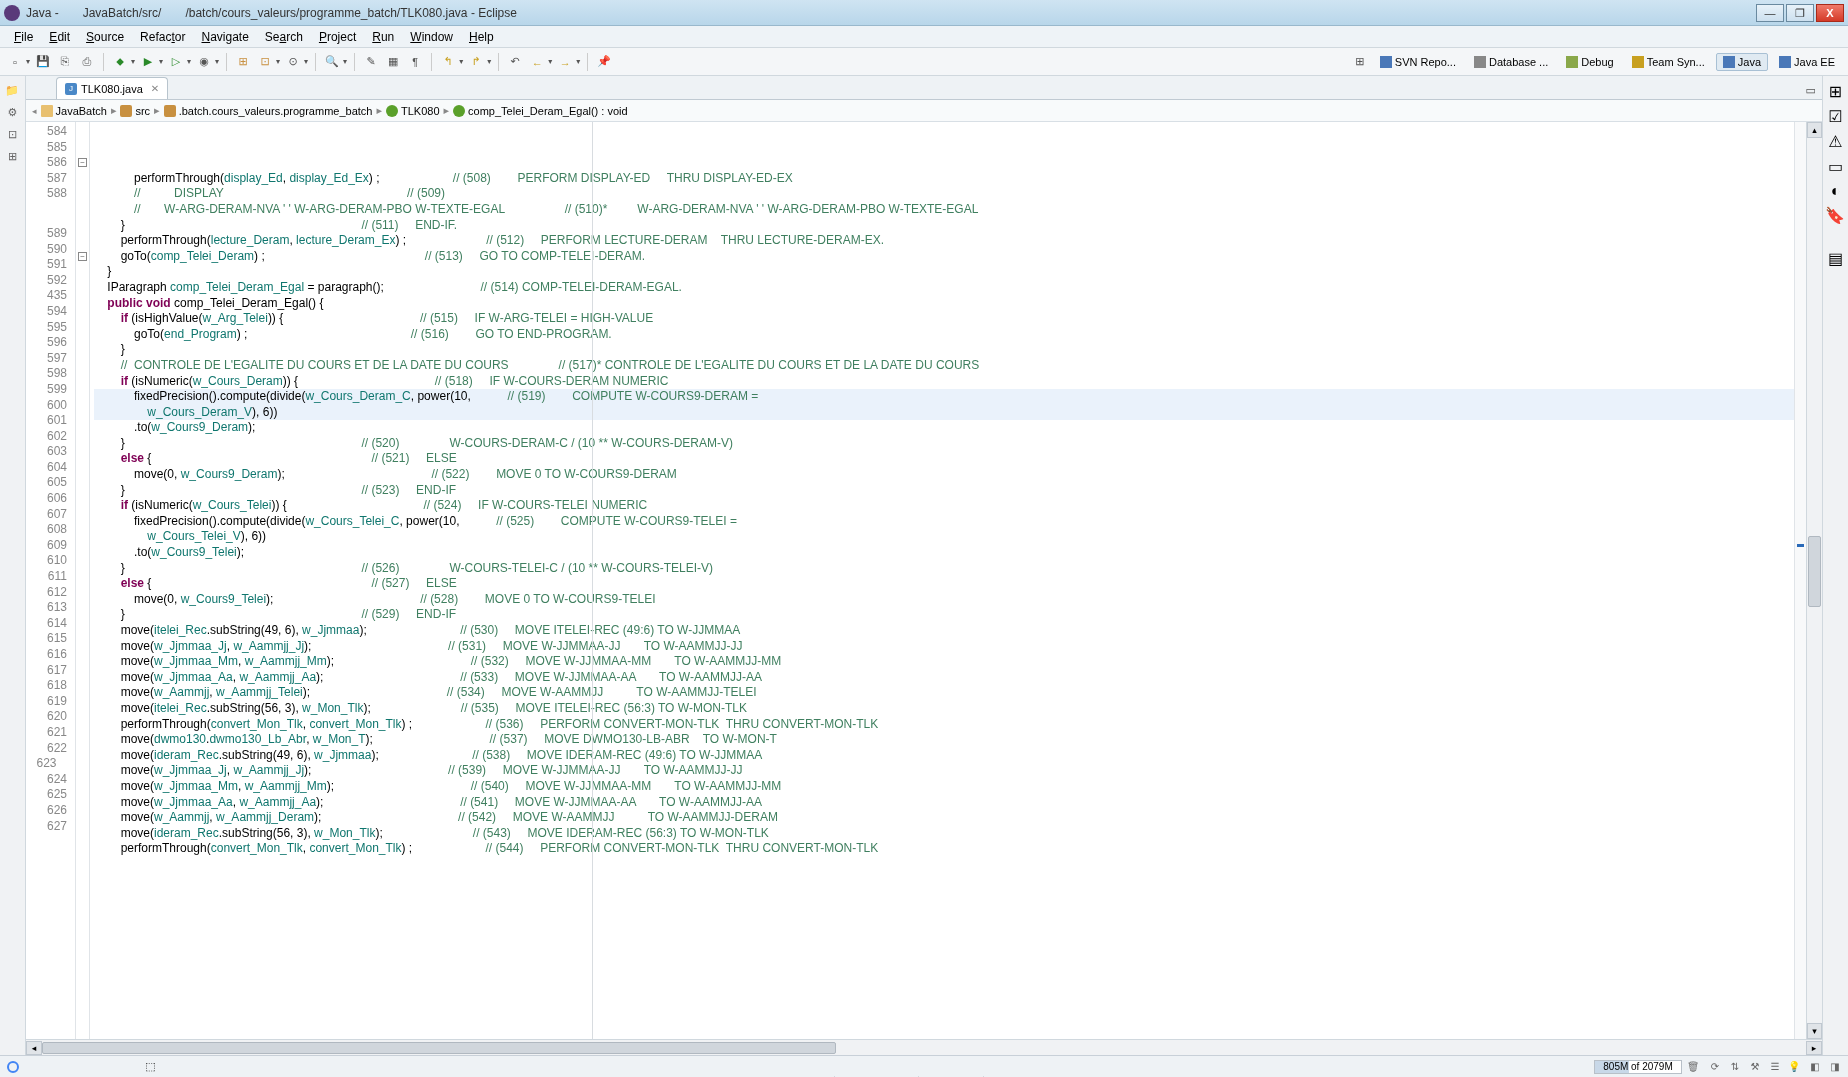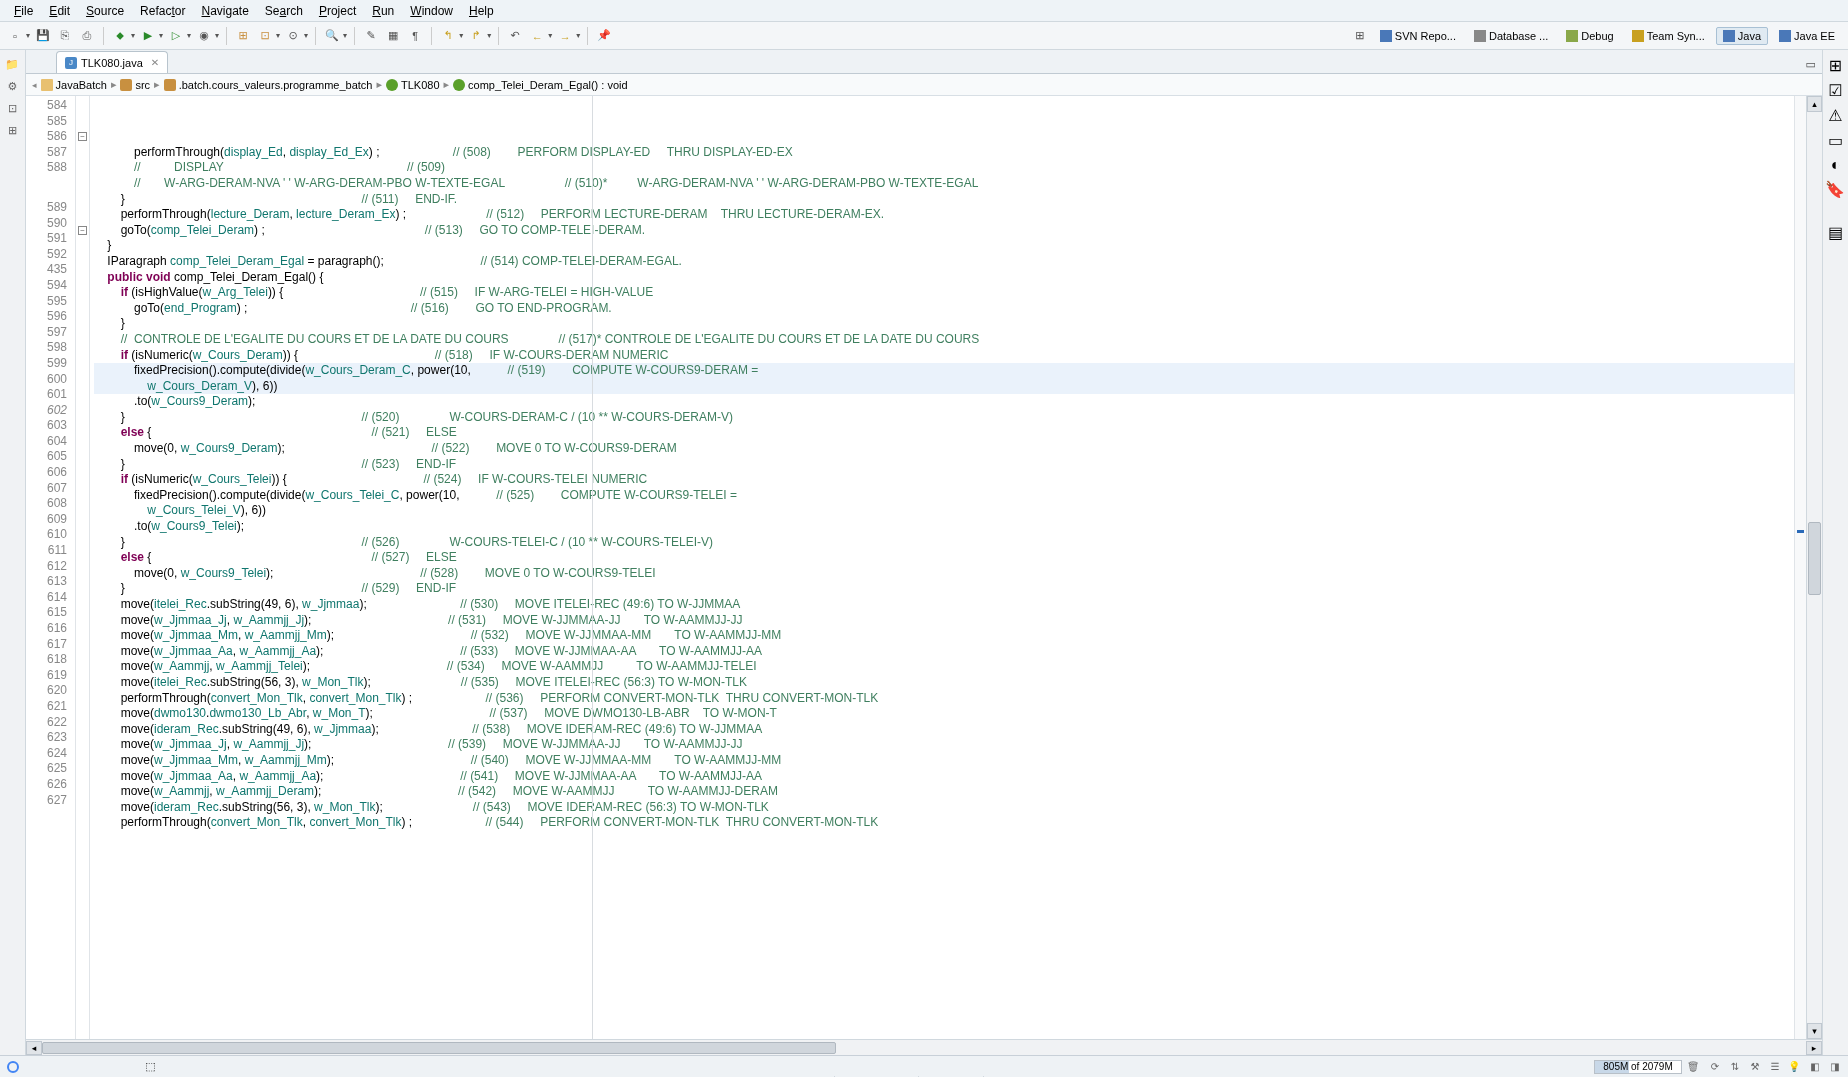--- a/index.html
+++ b/index.html
@@ -86,20 +86,32 @@
 .sb-icon { width: 14px; height: 14px; cursor: pointer; display: inline-flex; align-items: center; justify-content: center; font-size: 10px; color: #666; }
 .mem-bar { width: 88px; height: 14px; border: 1px solid #b8c0c8; background: #fff; position: relative; margin-right: 4px; }
 .mem-fill { position: absolute; left: 0; top: 0; bottom: 0; width: 39%; background: #c8d8e8; }
 .mem-text { position: absolute; inset: 0; text-align: center; font-size: 10px; line-height: 12px; }
 </style>
 </head>
 <body>
 
 <div class="window">
 
+  <div class="titlebar">
+    <span style="width:16px;height:16px;background:#5a3a7a;border-radius:50%;margin-right:6px;"></span>
+    <span class="title-seg">Java -</span>
+    <span class="title-seg">JavaBatch/src/</span>
+    <span class="title-seg">/batch/cours_valeurs/programme_batch/TLK080.java - Eclipse</span>
+    <span class="spacer"></span>
+    <div class="win-btns">
+      <div class="win-btn">—</div>
+      <div class="win-btn">❐</div>
+      <div class="win-btn close">X</div>
+    </div>
+  </div>
 
   <div class="menubar">
     <div class="menu-item"><span><span style="text-decoration:underline">F</span>ile</span></div>
     <div class="menu-item"><span><span style="text-decoration:underline">E</span>dit</span></div>
     <div class="menu-item"><span><span style="text-decoration:underline">S</span>ource</span></div>
     <div class="menu-item">Refac<span style="text-decoration:underline">t</span>or</div>
     <div class="menu-item"><span><span style="text-decoration:underline">N</span>avigate</span></div>
     <div class="menu-item">Se<span style="text-decoration:underline">a</span>rch</div>
     <div class="menu-item"><span><span style="text-decoration:underline">P</span>roject</span></div>
     <div class="menu-item"><span><span style="text-decoration:underline">R</span>un</span></div>
@@ -238,42 +250,42 @@
             <div style="height: 15.6px;">592</div>
             <div style="height: 15.6px;">435</div>
             <div style="height: 15.6px;">594</div>
             <div style="height: 15.6px;">595</div>
             <div style="height: 15.6px;">596</div>
             <div style="height: 15.6px;">597</div>
             <div style="height: 15.6px;">598</div>
             <div style="height: 15.6px;">599</div>
             <div style="height: 15.6px;">600</div>
             <div style="height: 15.6px;">601</div>
-            <div style="height: 15.6px; font-style: italic;">602</div>
+            <div style="height: 15.6px;">602</div>
             <div style="height: 15.6px;">603</div>
             <div style="height: 15.6px;">604</div>
             <div style="height: 15.6px;">605</div>
             <div style="height: 15.6px;">606</div>
             <div style="height: 15.6px;">607</div>
             <div style="height: 15.6px;">608</div>
             <div style="height: 15.6px;">609</div>
             <div style="height: 15.6px;">610</div>
             <div style="height: 15.6px;">611</div>
             <div style="height: 15.6px;">612</div>
             <div style="height: 15.6px;">613</div>
             <div style="height: 15.6px;">614</div>
             <div style="height: 15.6px;">615</div>
             <div style="height: 15.6px;">616</div>
             <div style="height: 15.6px;">617</div>
             <div style="height: 15.6px;">618</div>
             <div style="height: 15.6px;">619</div>
             <div style="height: 15.6px;">620</div>
             <div style="height: 15.6px;">621</div>
             <div style="height: 15.6px;">622</div>
-            <div style="height: 15.6px;">623</div>
+            <div style="height: 15.6px; text-align: center;">623</div>
             <div style="height: 15.6px;">624</div>
             <div style="height: 15.6px;">625</div>
             <div style="height: 15.6px;">626</div>
             <div style="height: 15.6px;">627</div>
           </div>
         <div class="fold-gutter" id="fold-gutter">
             <div class="fold-mark" style="top: 36.2px;">−</div>
             <div class="fold-mark" style="top: 129.8px;">−</div>
           </div>
         <div class="code" id="code">

